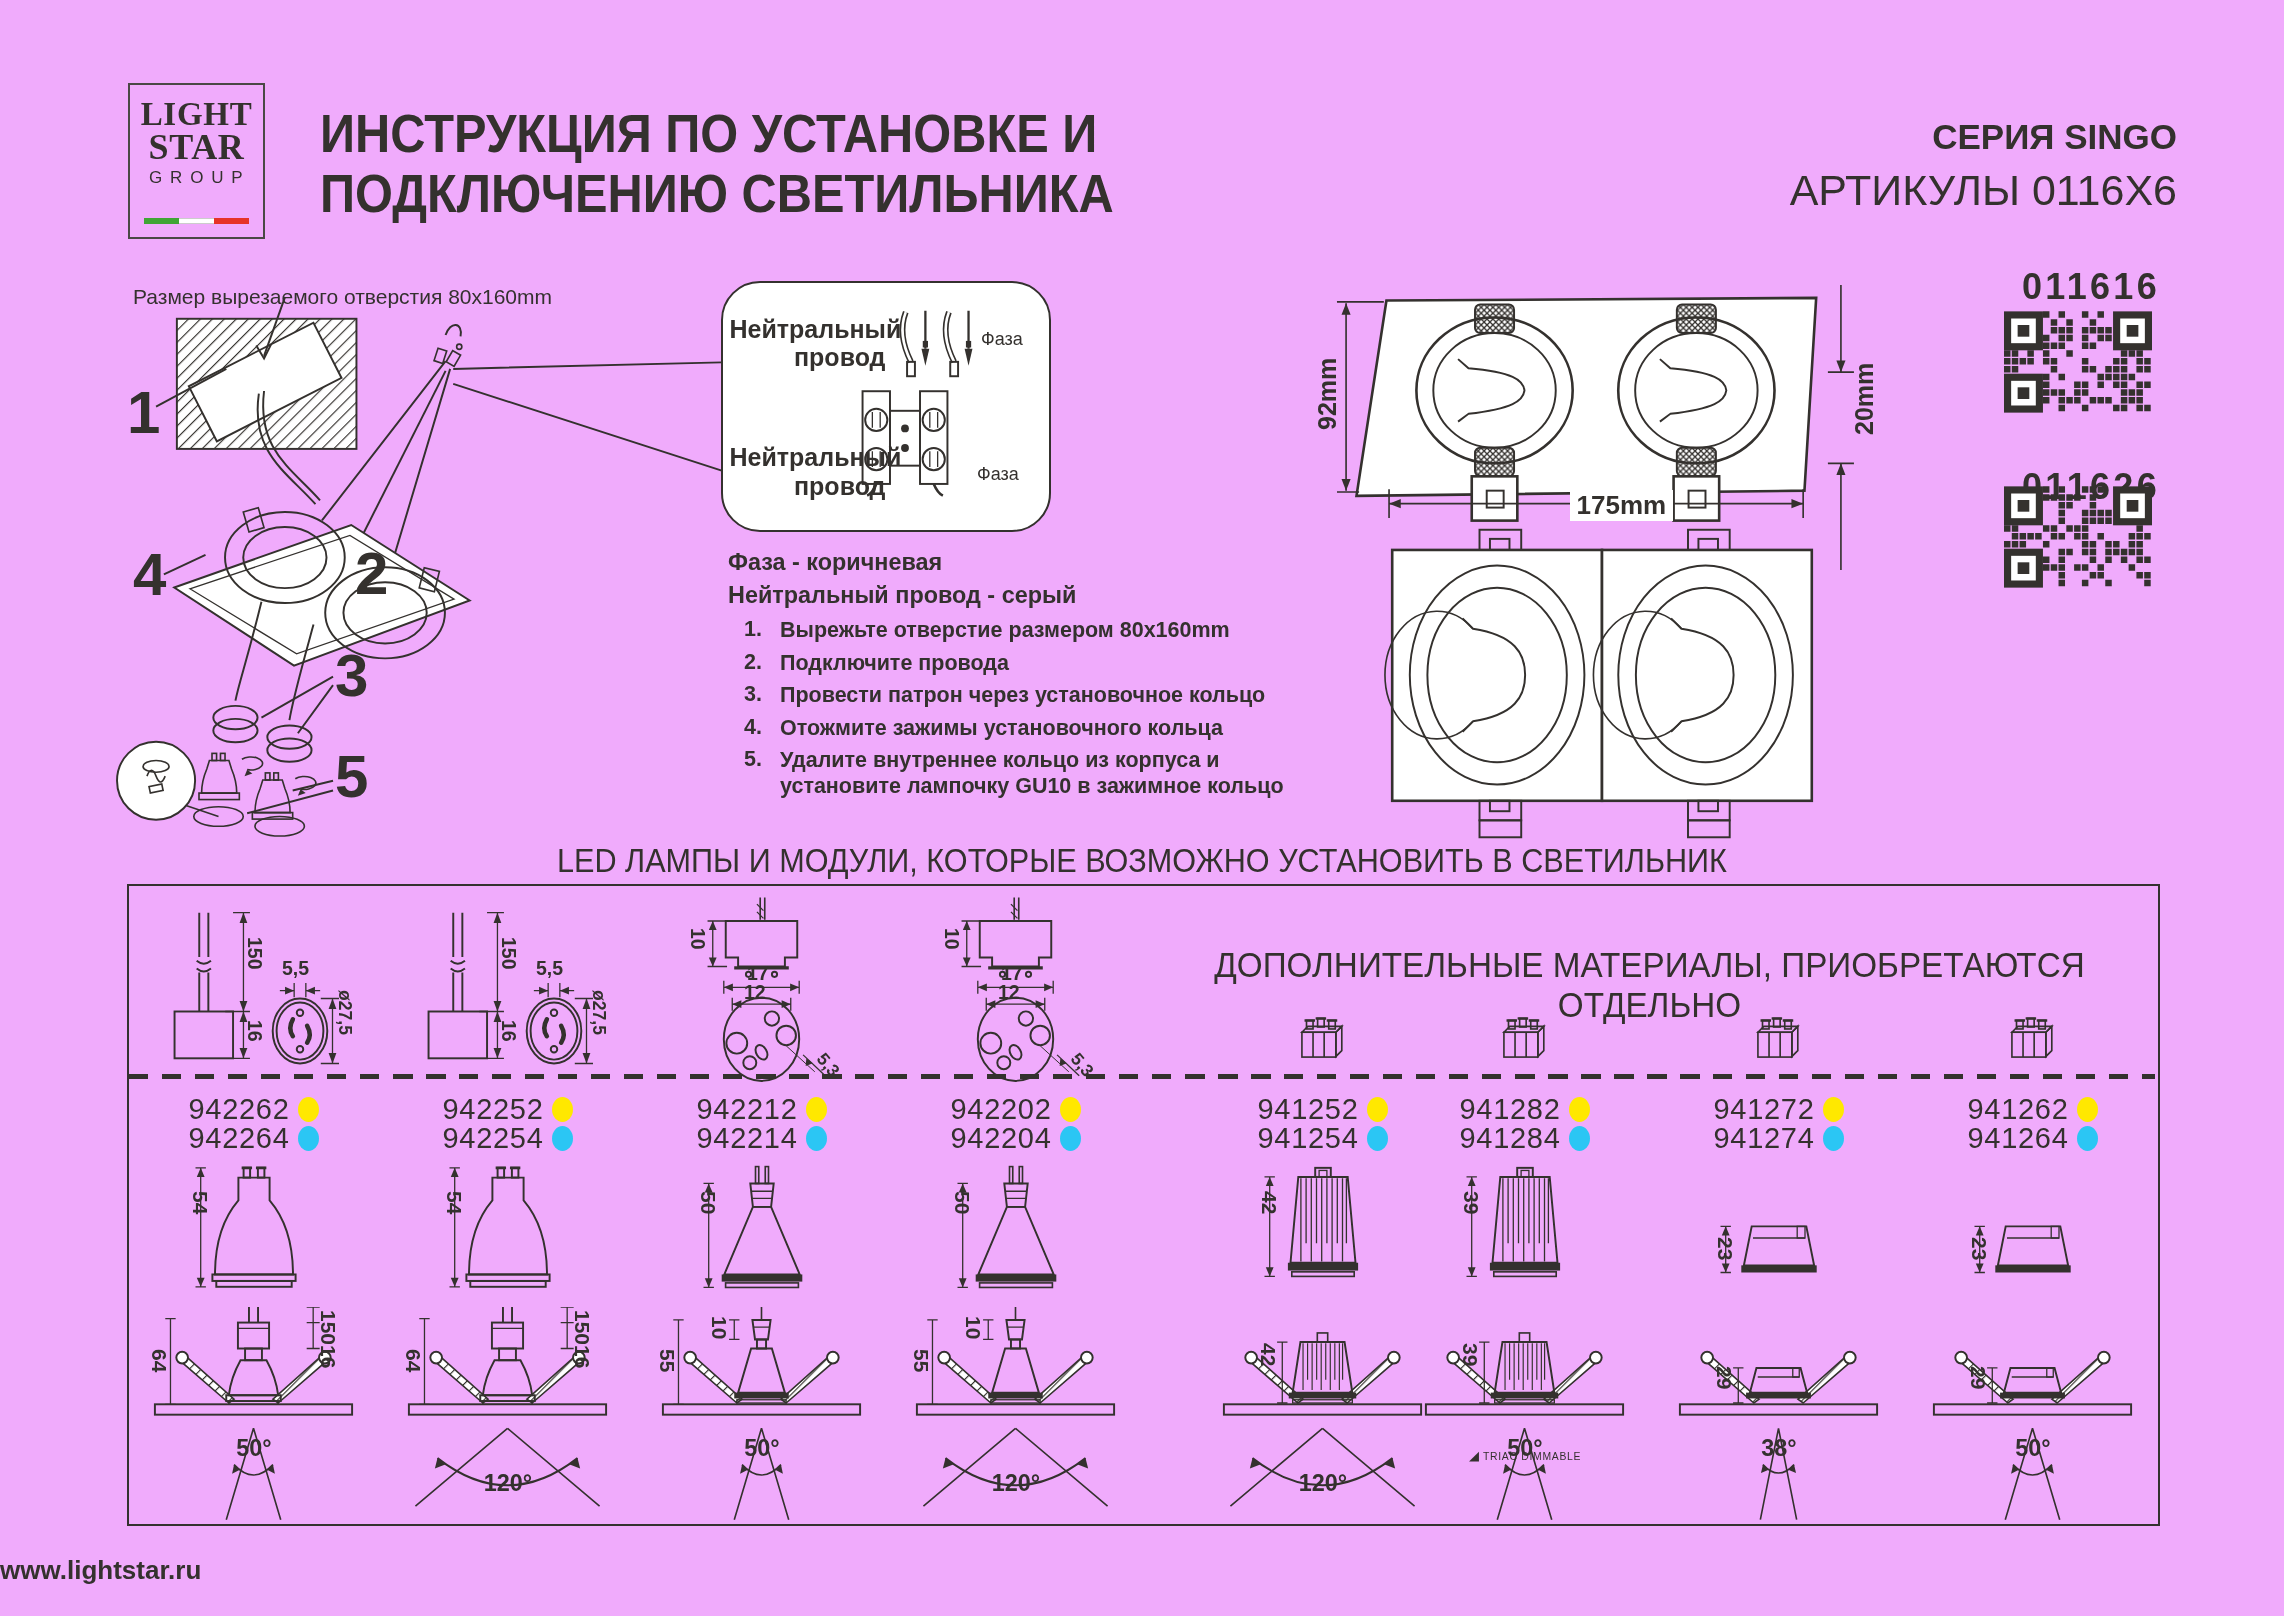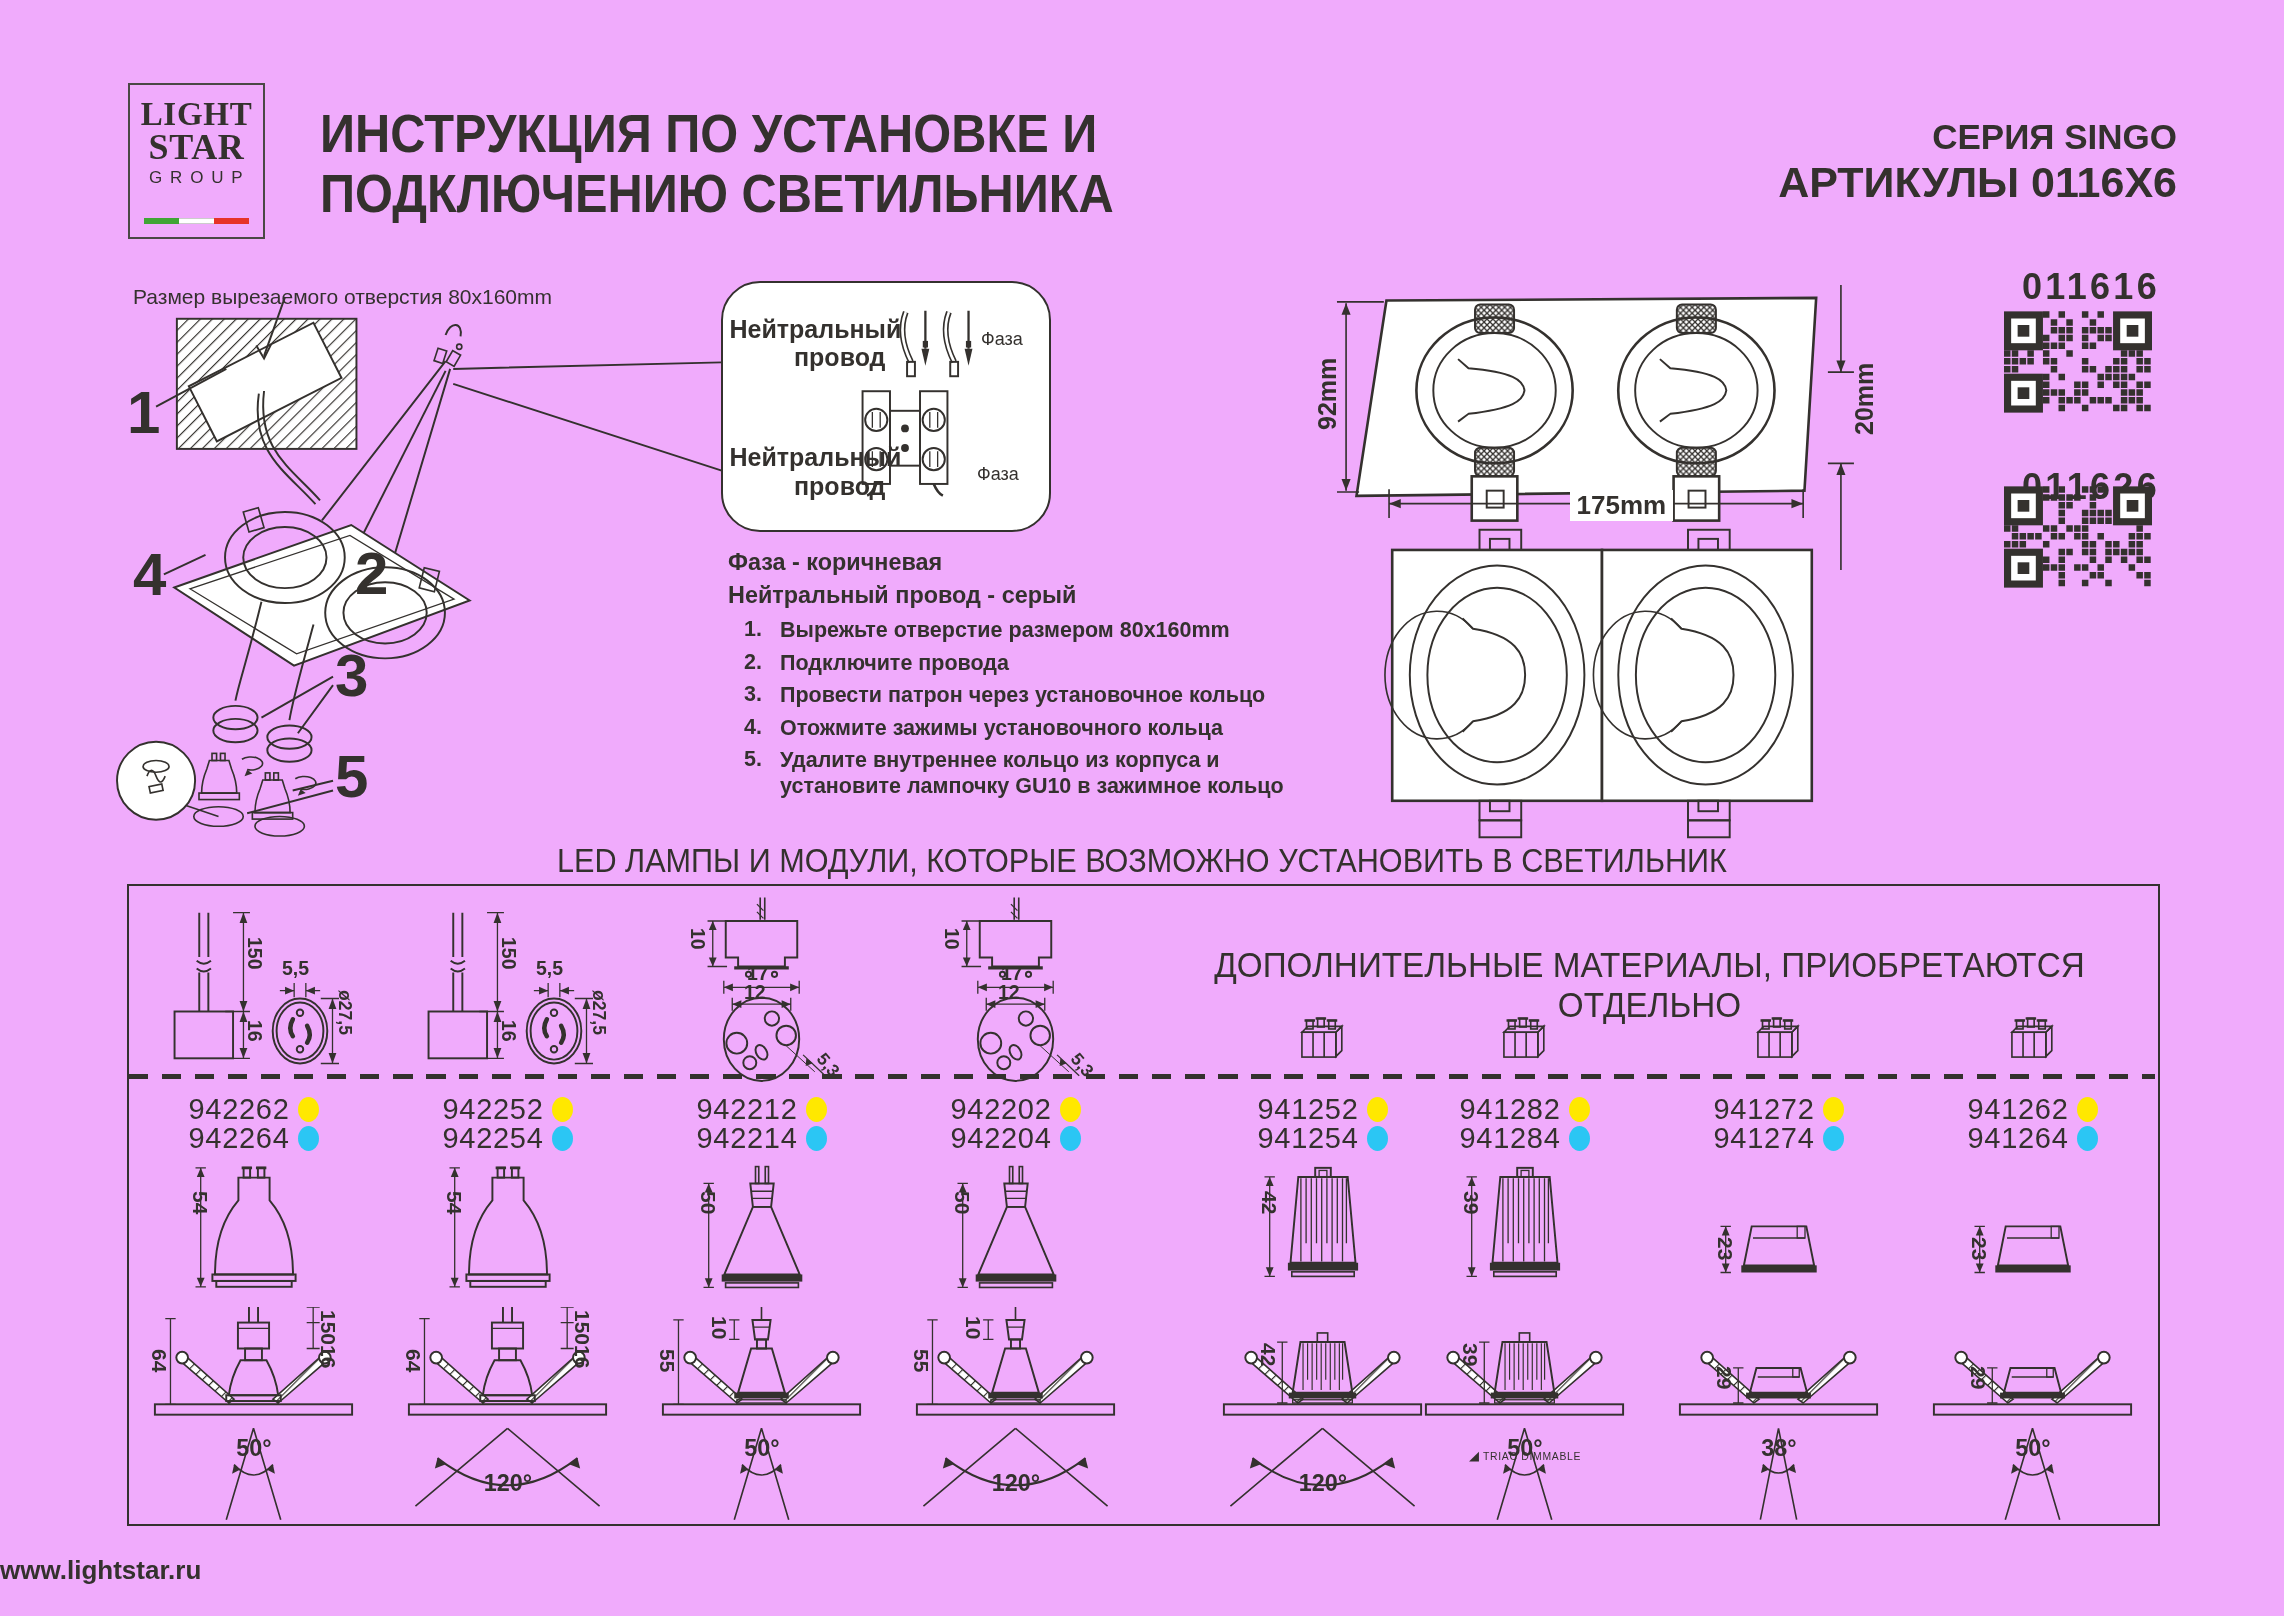--- a/index.html
+++ b/index.html
@@ -13,21 +13,21 @@
   
   #logo{left:128px;top:83px;width:133px;height:152px;border:2px solid #4a4845;text-align:center;}
   #logo .w1{display:block;margin-top:14.3px;font-family:"Liberation Serif",serif;font-weight:700;font-size:33px;letter-spacing:0.7px;line-height:31px;}
   #logo .w2{display:block;font-family:"Liberation Serif",serif;font-weight:700;font-size:36px;letter-spacing:0.7px;line-height:34px;}
   #logo .w3{display:block;font-size:17px;letter-spacing:7.8px;margin-top:3.9px;margin-left:6.5px;}
   #flag{position:absolute;left:14.3px;right:14.3px;bottom:13px;height:6.5px;display:flex;}
   #flag i{flex:1;}
   #title{left:320px;top:104px;font-size:53px;font-weight:700;line-height:60px;transform:scaleX(.92);transform-origin:left top;letter-spacing:0;}
   #series{right:124px;top:117px;text-align:right;}
   #series .s1{display:block;font-size:35px;font-weight:700;line-height:39px;}
-  #series .s2{display:block;font-size:43px;font-weight:700;line-height:52px;}
+  #series .s2{display:block;font-size:43px;font-weight:400;line-height:52px;margin-top:8px;}
   
   #hole-label{left:133px;top:285px;font-size:21px;font-weight:400;}
   .callout{font-size:60px;font-weight:700;}
   
   #bubble{left:721px;top:281px;width:326px;height:247px;border:2.6px solid #34312e;border-radius:39px;background:#fff;}
   .blabel{position:absolute;font-size:25px;font-weight:600;text-align:right;width:156px;line-height:27px;}
   .bphase{position:absolute;font-size:18px;font-weight:400;}
   #notes{left:728px;top:546px;font-size:23.4px;font-weight:600;line-height:33px;}
   #steps{left:744px;top:617px;width:560px;display:flex;flex-direction:column;gap:6.5px;font-size:21.5px;font-weight:600;}
   #steps .row{display:flex;}

